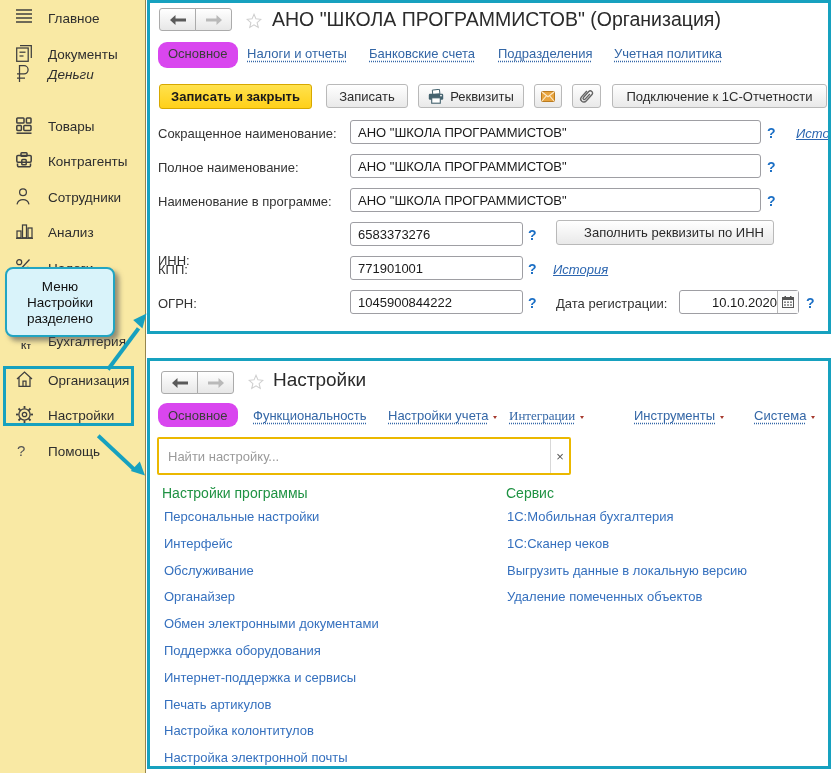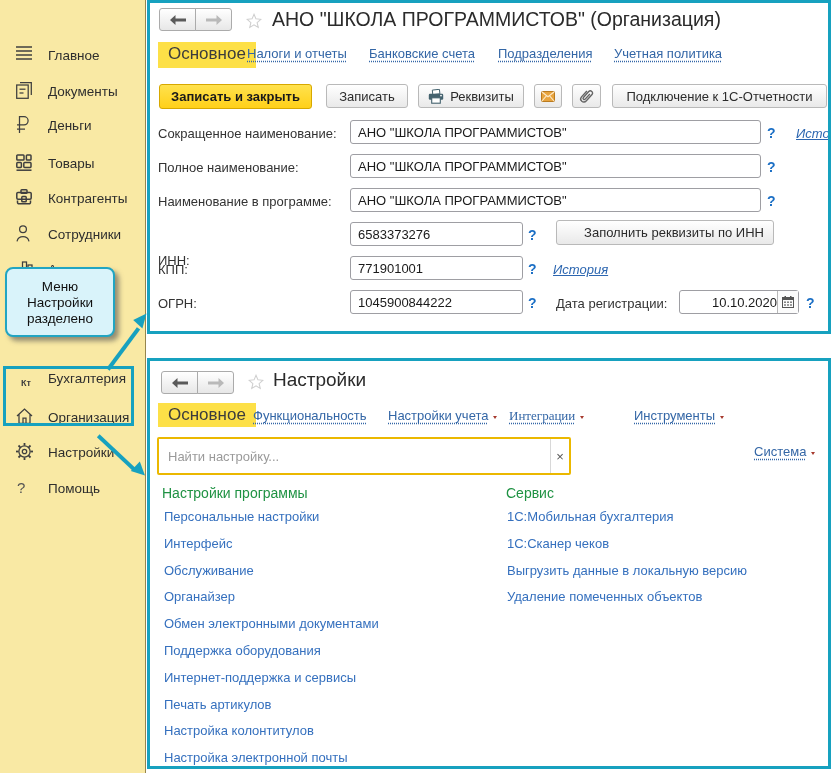--- a/index.html
+++ b/index.html
@@ -2,21 +2,21 @@
 <html lang="ru"><head>
 <meta charset="utf-8">
 <style>
   * { margin:0; padding:0; box-sizing:border-box; }
   html,body { width:834px; height:773px; background:#fff; font-family:"Liberation Sans", sans-serif; overflow:hidden; }
   body { position:relative; }
   .abs { position:absolute; }
 
   
   #sidebar { left:0; top:0; width:146px; height:773px; background:#F9E9A4; border-right:1.5px solid #95854E; }
-  .mitem { position:absolute; left:0; width:145px; height:24px;margin-top:37px; }
+  .mitem { position:absolute; left:0; width:145px; height:24px; }
   .mitem .ic { position:absolute; left:16px; top:50%; transform:translateY(-50%); width:17px; height:18px; }
   .mitem .tx { position:absolute; left:48px; top:50%; transform:translateY(-50%); font-size:13.5px; color:#2e2e2e; white-space:nowrap; }
   .mitem svg { display:block; }
 
   
   #tip { left:5px; top:267px; width:110px; height:70px; background:#D9F3FA; border:2px solid #21A5C2; border-radius:8px; box-shadow:4px 4px 5px rgba(80,80,80,.6); text-align:center; font-size:13.5px; color:#111; line-height:16px; padding-top:10px; z-index:5; }
 
   
   #mbox { left:3px; top:366px; width:131px; height:60px; border:3px solid #17A1BF; z-index:4; }
 
@@ -25,21 +25,21 @@
   #ptop { top:0; height:334px; }
   #pbot { top:358px; height:411px; }
 
   .navbtns { position:absolute; display:flex; }
   .nbtn { width:37px; height:23px; border:1px solid #ABABAB; background:linear-gradient(#fff,#E7E7E7); display:flex; align-items:center; justify-content:center; }
   .nbtn.b1 { border-radius:3px 0 0 3px; }
   .nbtn.b2 { border-radius:0 3px 3px 0; margin-left:-1px; }
   .star { position:absolute; }
   .ptitle { position:absolute; font-size:19px; color:#2b2b2b; white-space:nowrap; line-height:22px; }
 
-  .tab-act { position:absolute; background:#fde047; border-radius:0; padding:0 10px; display:flex; align-items:center; font-size:17px; color:#3c3c3c; }
+  .tab-act { position:absolute; background:#d946ef; border-radius:9px; padding:0 10px; display:flex; align-items:center; font-size:13px; color:#3c3c3c; }
   .tab-lnk { position:absolute; font-size:13px; color:#3366A6; text-decoration:underline dotted; text-underline-offset:3px; white-space:nowrap; }
   .tri { display:inline-block; width:0; height:0; border-left:2.5px solid transparent; border-right:2.5px solid transparent; border-top:3.5px solid #A63A2E; margin-left:5px; margin-bottom:1px; }
 
   .btn { position:absolute; height:24px; border:1px solid #B9B9B9; border-radius:3px; background:linear-gradient(#fff,#E9E9E9); font-size:13px; color:#2b2b2b; display:flex; align-items:center; justify-content:center; white-space:nowrap; }
   .btn-y { position:absolute; height:25px; border:1px solid #D7A800; border-radius:3px; background:linear-gradient(#FFE24E,#FFD019); font-size:13px; font-weight:bold; color:#1a1a1a; display:flex; align-items:center; justify-content:center; white-space:nowrap; }
 
   .flabel { position:absolute; font-size:13px; color:#333; white-space:nowrap; }
   .finput { position:absolute; height:24px; border:1px solid #9E9EA3; border-radius:3px; background:#fff; font-size:13px; color:#1a1a1a; display:flex; align-items:center; padding-left:7px; white-space:nowrap; }
   .qm { position:absolute; font-size:14px; font-weight:bold; color:#1B6FC5; }
   .hlink { position:absolute; font-size:13px; font-style:italic; color:#2C66B0; text-decoration:underline; white-space:nowrap; }
@@ -77,21 +77,21 @@
       <span class="ic">
         <svg width="16" height="17" viewBox="0 0 16 17">
           <path d="M4 0.7 H15.3 V13" fill="none" stroke="#3f3f3f" stroke-width="1.25"></path>
           <rect x="0.7" y="3" width="11.5" height="13.3" fill="none" stroke="#3f3f3f" stroke-width="1.25"></rect>
           <line x1="3.5" y1="7.2" x2="9.5" y2="7.2" stroke="#3f3f3f" stroke-width="1.25"></line>
           <line x1="3.5" y1="11" x2="7.5" y2="11" stroke="#3f3f3f" stroke-width="1.25"></line>
         </svg>
       </span>
       <span class="tx">Документы</span>
     </div>
-    <div class="mitem" style="top:76px;">
+    <div class="mitem" style="top:62px;font-style:italic;">
       <span class="ic">
         <svg width="13" height="17" viewBox="0 0 13 17">
           <path d="M3.5 17 V0.7 H8 a4.1 4.1 0 0 1 0 8.2 H1 M1 13 h8" fill="none" stroke="#3f3f3f" stroke-width="1.25"></path>
         </svg>
       </span>
       <span class="tx">Деньги</span>
     </div>
     <div class="mitem" style="top:114px;">
       <span class="ic">
         <svg width="16" height="17" viewBox="0 0 16 17">
@@ -317,21 +317,21 @@
   <svg class="star" style="left:98px; top:13px;" width="16" height="16" viewBox="0 0 18 18">
       <path d="M9 1.5 L11.2 6.6 L16.7 7.1 L12.5 10.8 L13.8 16.2 L9 13.3 L4.2 16.2 L5.5 10.8 L1.3 7.1 L6.8 6.6 Z" fill="none" stroke="#CFCFCF" stroke-width="1.2"></path>
     </svg>
   <div class="ptitle" style="left:123px; top:8px;">Настройки</div>
 
   <div class="tab-act" style="left:8px; top:42px; height:24px;">Основное</div>
   <span class="tab-lnk" style="left:103px; top:47px;">Функциональность</span>
   <span class="tab-lnk" style="left:238px; top:47px;">Настройки учета<span class="tri"></span></span>
   <span class="tab-lnk" style="left:359px; top:47px;font-family:Liberation Serif, serif;">Интеграции<span class="tri"></span></span>
   <span class="tab-lnk" style="left:484px; top:47px;">Инструменты<span class="tri"></span></span>
-  <span class="tab-lnk" style="left:604px; top:47px;margin-top:36px;">Система<span class="tri"></span></span>
+  <span class="tab-lnk" style="left:604px; top:47px;">Система<span class="tri"></span></span>
 
   <div id="search" style="left:7px; top:76px; width:414px; height:38px;">
     <div class="ph">Найти настройку...</div>
     <div class="sep"></div>
     <div class="xx">×</div>
   </div>
 
   <div class="ghead" style="left:12px; top:124px;">Настройки программы</div>
   <div class="ghead" style="left:356px; top:124px;">Сервис</div>
   <div id="llinks">

